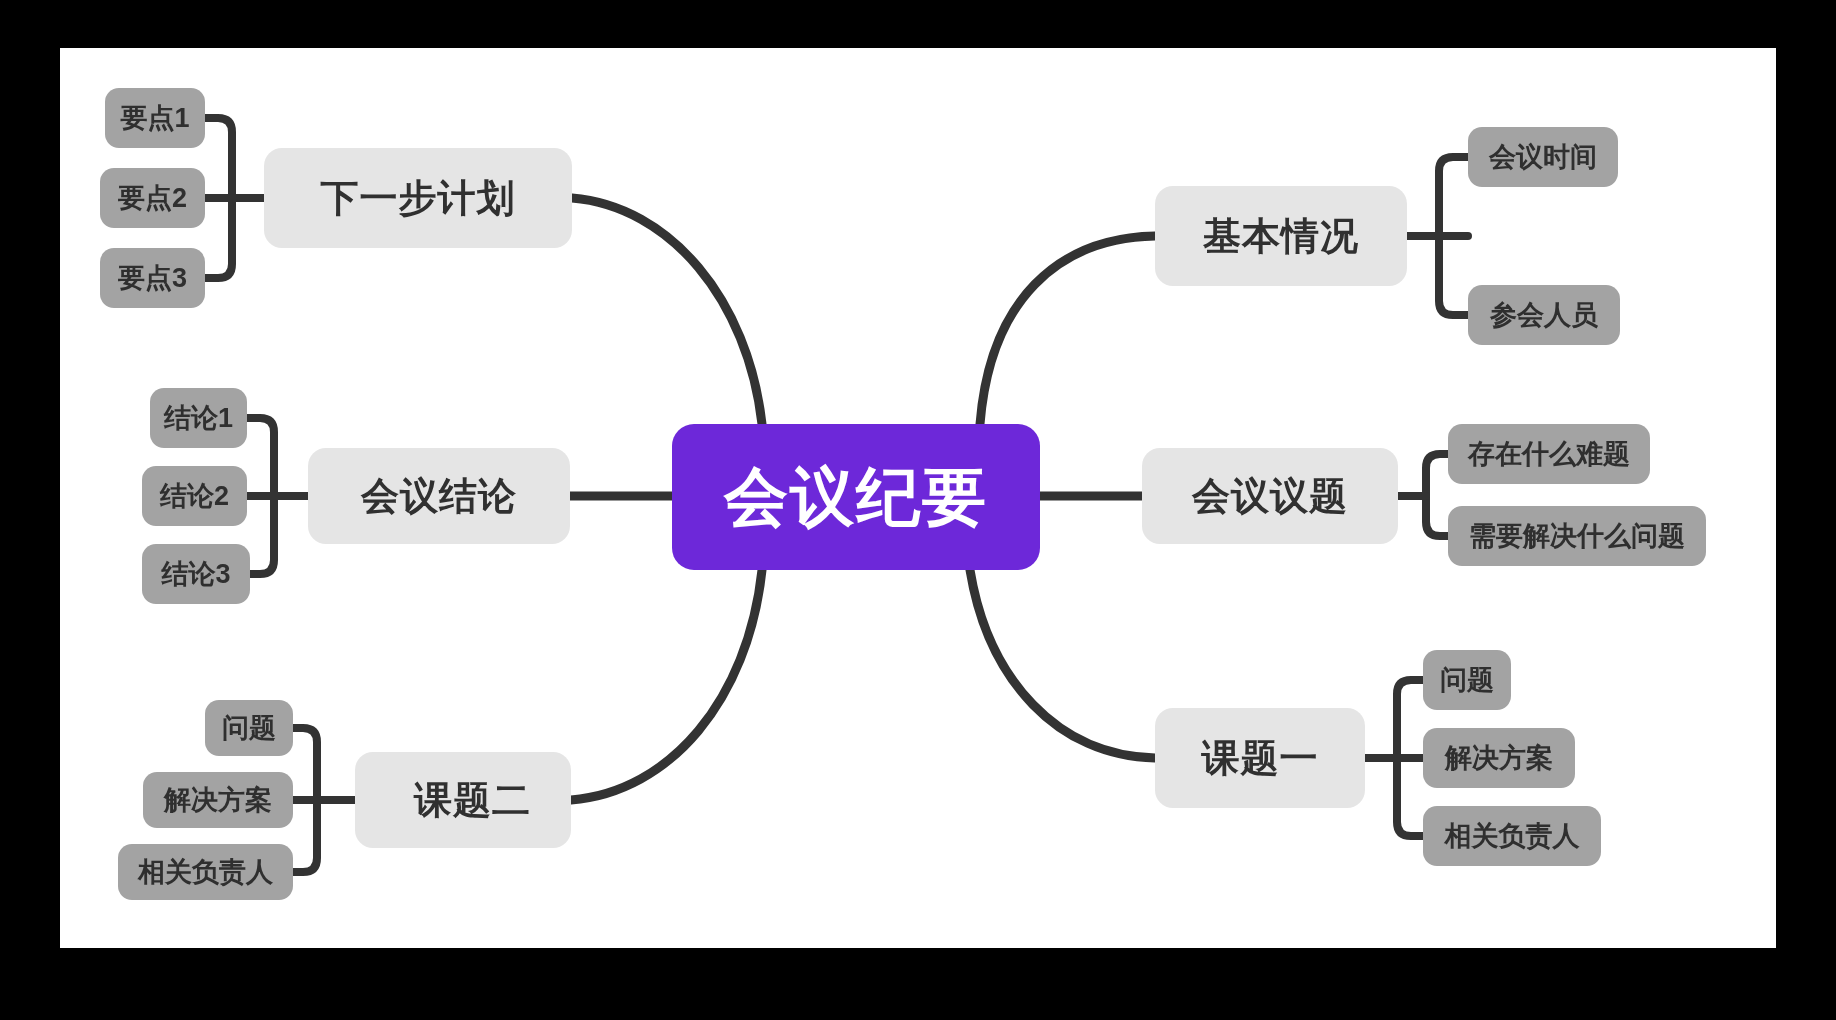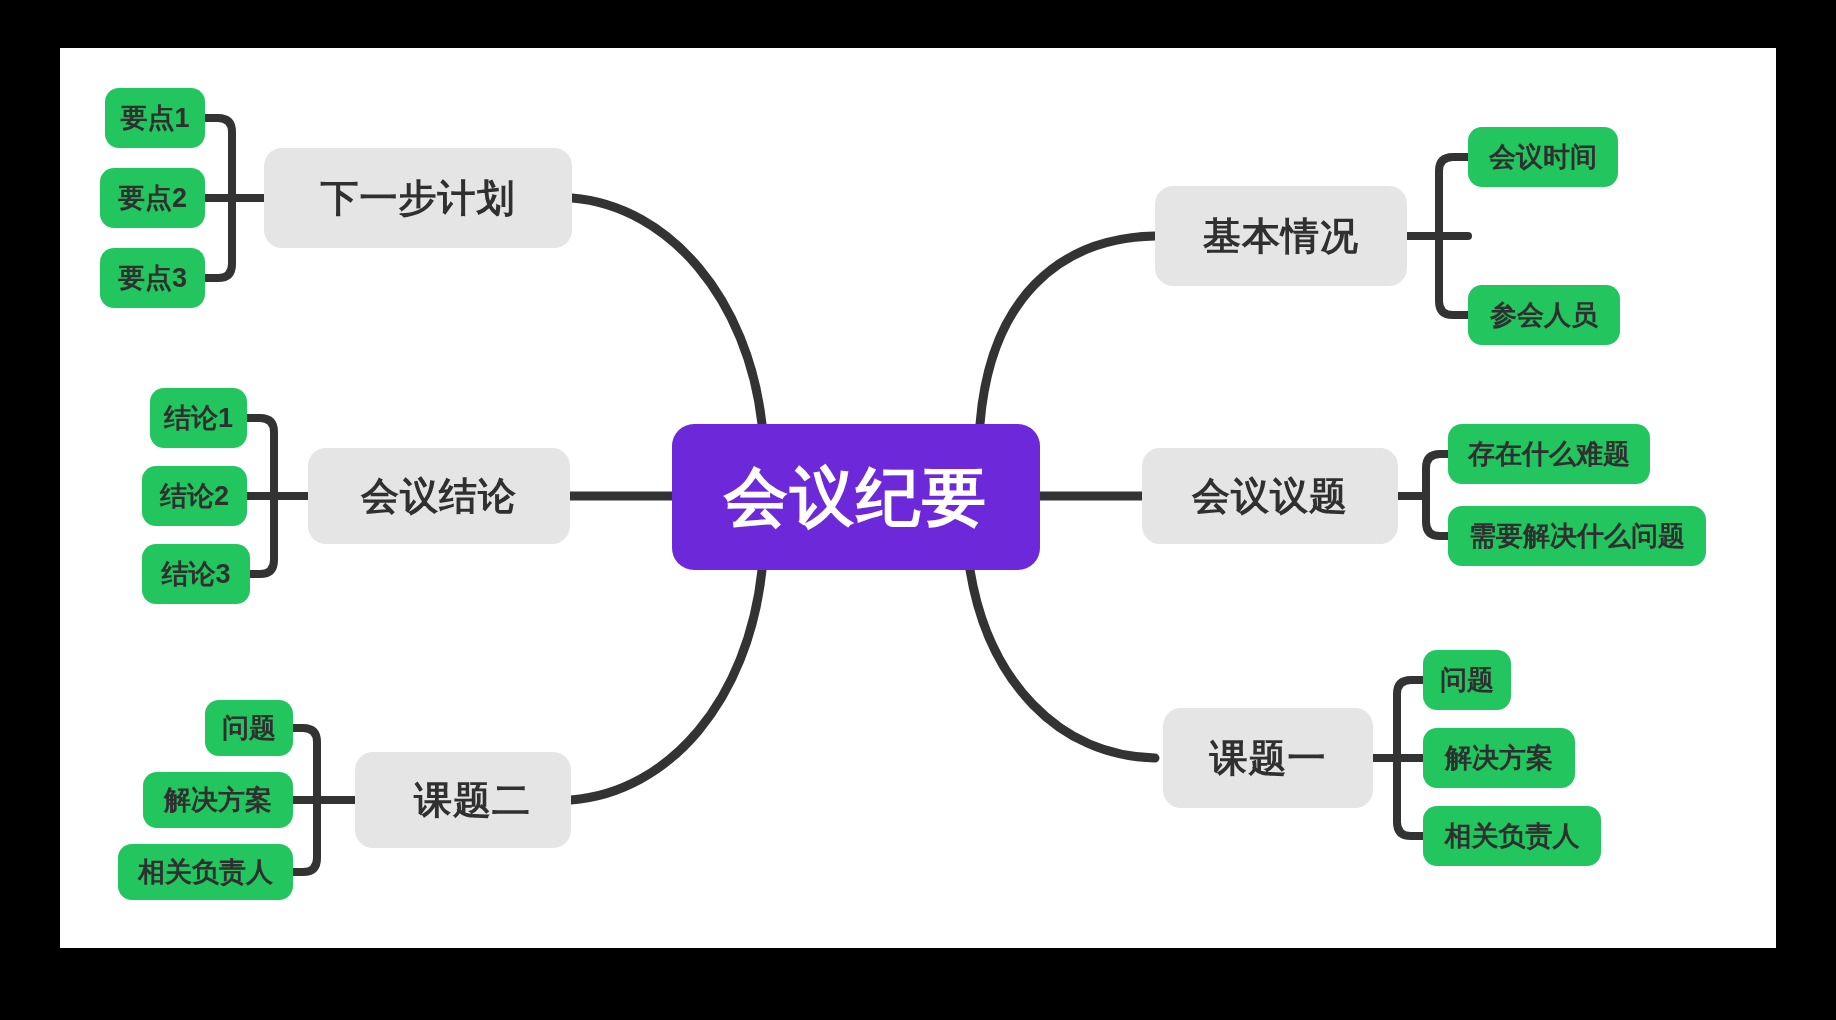--- a/index.html
+++ b/index.html
@@ -9,21 +9,21 @@
   .canvas { position: absolute; left: 60px; top: 48px; width: 1716px; height: 900px;
             background: #ffffff; }
   svg.wires { position: absolute; left: 0; top: 0; width: 1836px; height: 1020px;
               pointer-events: none; }
   .node { position: absolute; display: flex; align-items: center; justify-content: center;
           text-align: center; white-space: nowrap; cursor: default; }
   .root-node { background: #6d28d9; color: #ffffff; border-radius: 22px;
                font-size: 64px; font-weight: bold; letter-spacing: 2px; }
   .branch-node { background: #e5e5e5; color: #303030; border-radius: 18px;
                  font-size: 38px; font-weight: bold; letter-spacing: 1px; }
-  .child-node { background: #22c55e; color: #2f2f2f; border-radius: 14px;
+  .child-node { background: #a3a3a3; color: #2f2f2f; border-radius: 14px;
                 font-size: 27px; font-weight: bold; }
 </style>
 </head>
 <body>
 
 <div class="stage">
   <div class="canvas"></div>
 
   <svg class="wires" viewBox="0 0 1836 1020" fill="none" stroke="#333333" stroke-linecap="round" stroke-linejoin="round">
 
@@ -70,17 +70,17 @@
   <div class="node child-node" style="left:118px; top:844px; width:175px; height:56px;">相关负责人</div>
 
   <div class="node child-node" style="left:1468px; top:127px; width:150px; height:60px;">会议时间</div>
   <div class="node branch-node" style="left:1155px; top:186px; width:252px; height:100px;">基本情况</div>
   <div class="node child-node" style="left:1468px; top:285px; width:152px; height:60px;">参会人员</div>
 
   <div class="node child-node" style="left:1448px; top:424px; width:202px; height:60px;">存在什么难题</div>
   <div class="node branch-node" style="left:1142px; top:448px; width:256px; height:96px;">会议议题</div>
   <div class="node child-node" style="left:1448px; top:506px; width:258px; height:60px;">需要解决什么问题</div>
 
-  <div class="node branch-node" style="left:1155px; top:708px; width:210px; height:100px;margin-left:8px;">课题一</div>
+  <div class="node branch-node" style="left:1155px; top:708px; width:210px; height:100px;">课题一</div>
   <div class="node child-node" style="left:1423px; top:650px; width:88px; height:60px;">问题</div>
   <div class="node child-node" style="left:1423px; top:728px; width:152px; height:60px;">解决方案</div>
   <div class="node child-node" style="left:1423px; top:806px; width:178px; height:60px;">相关负责人</div>
 </div>
 
 </body></html>

